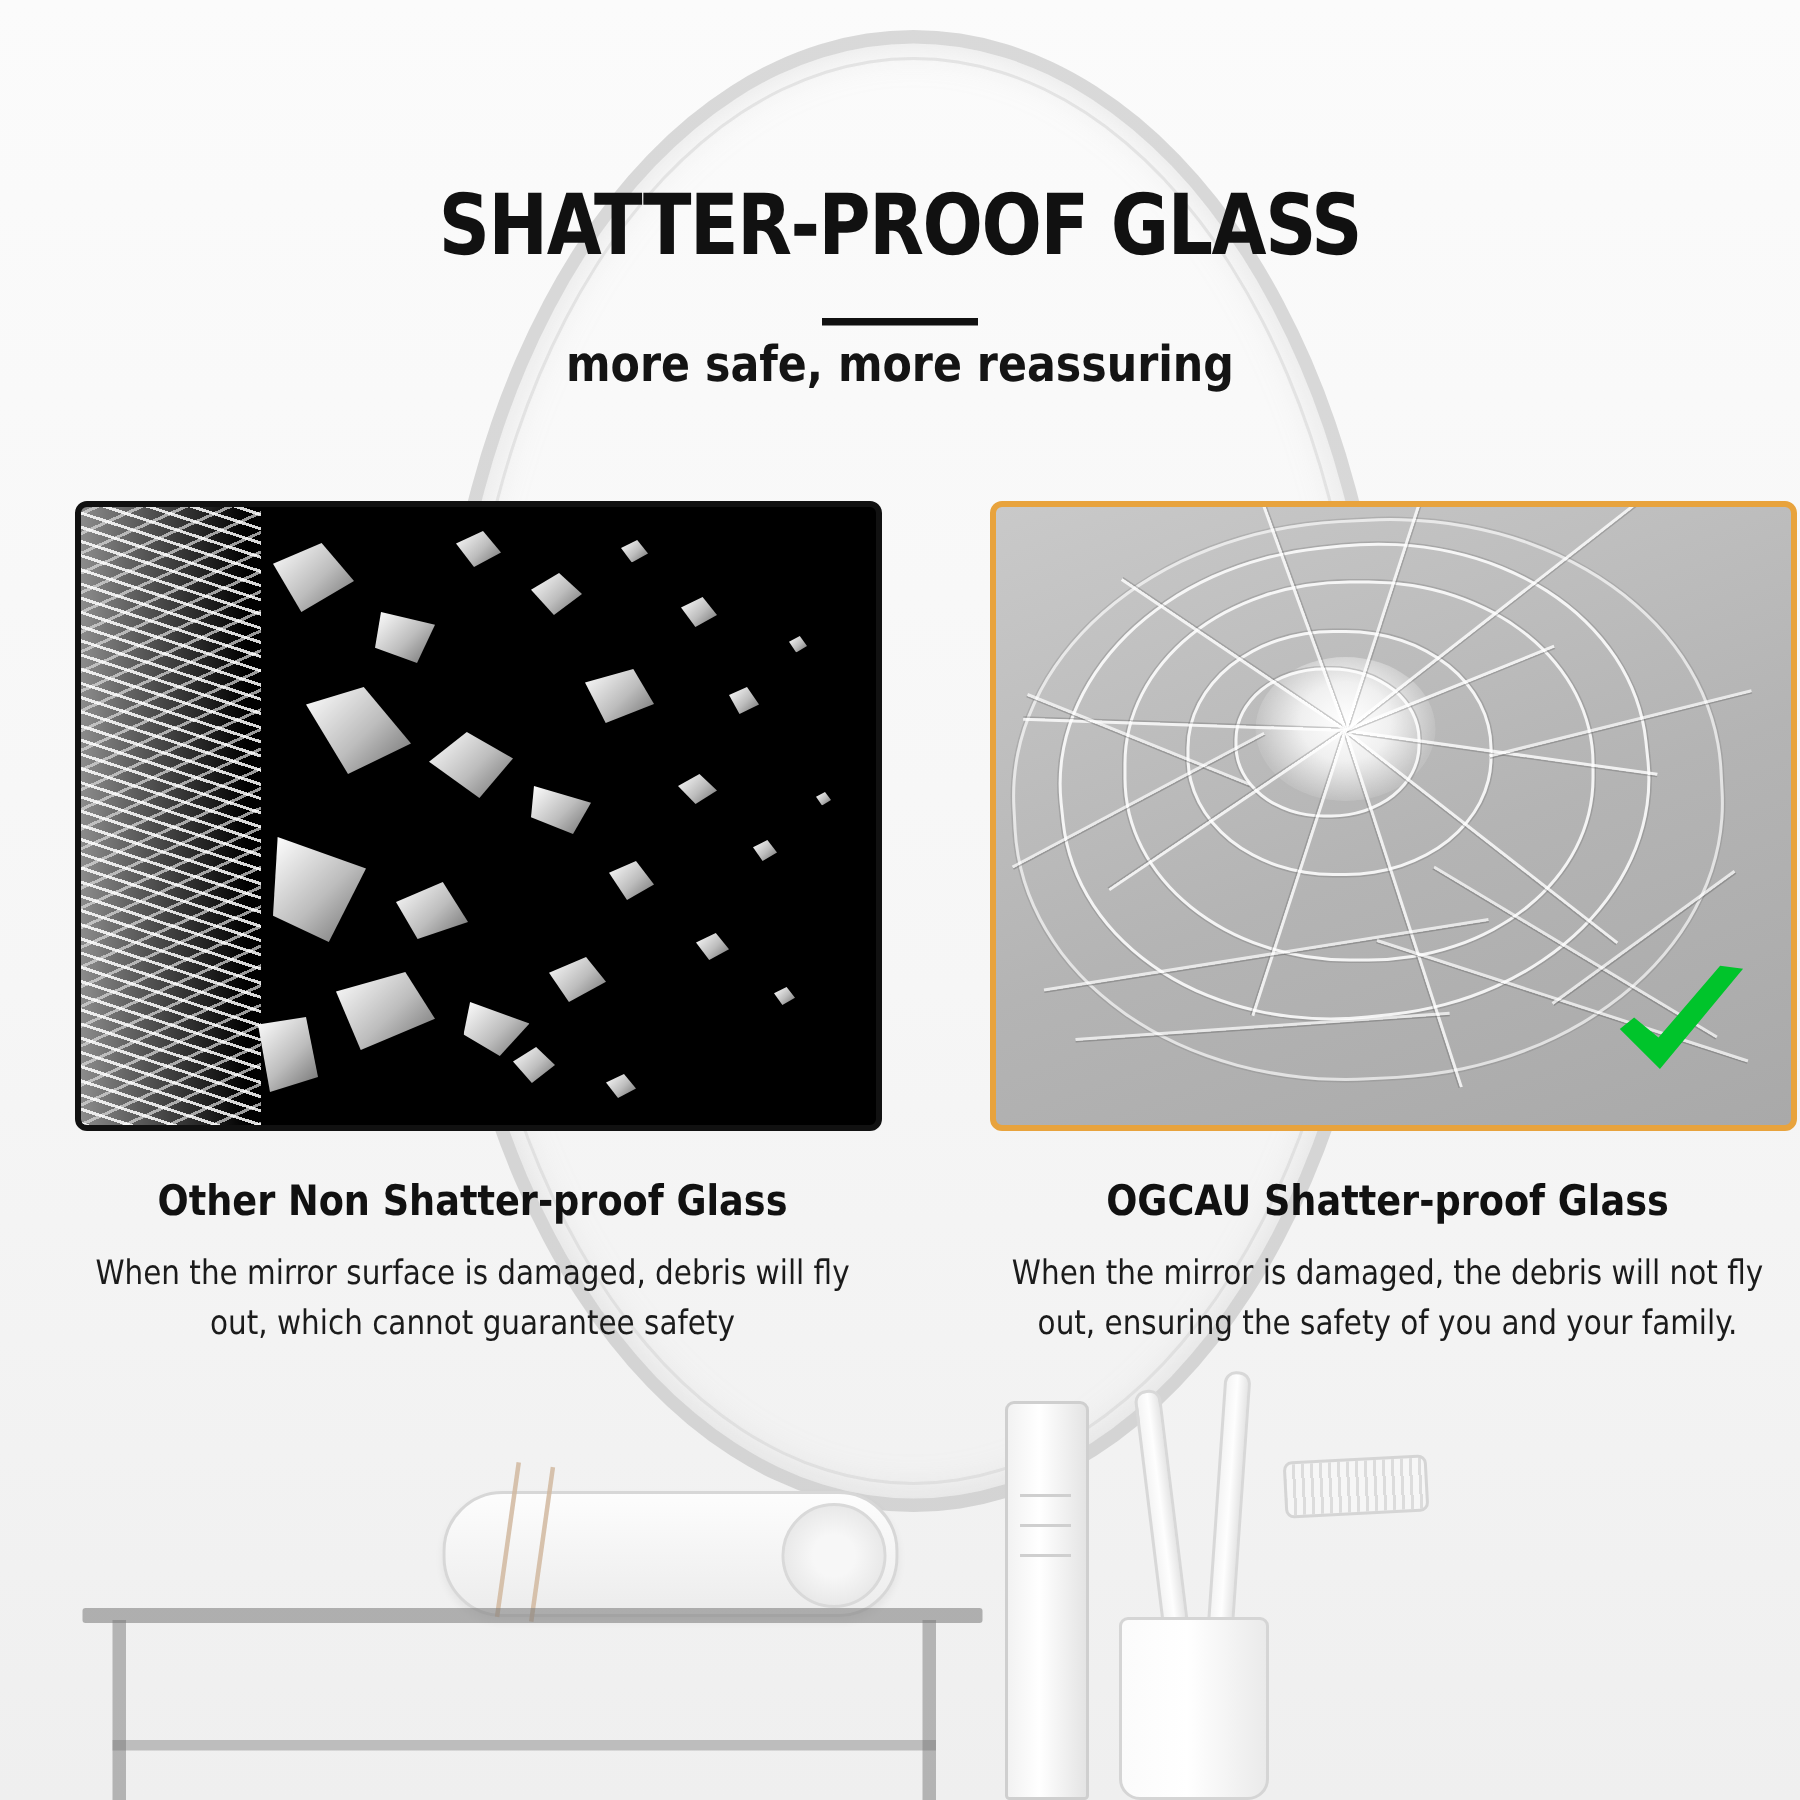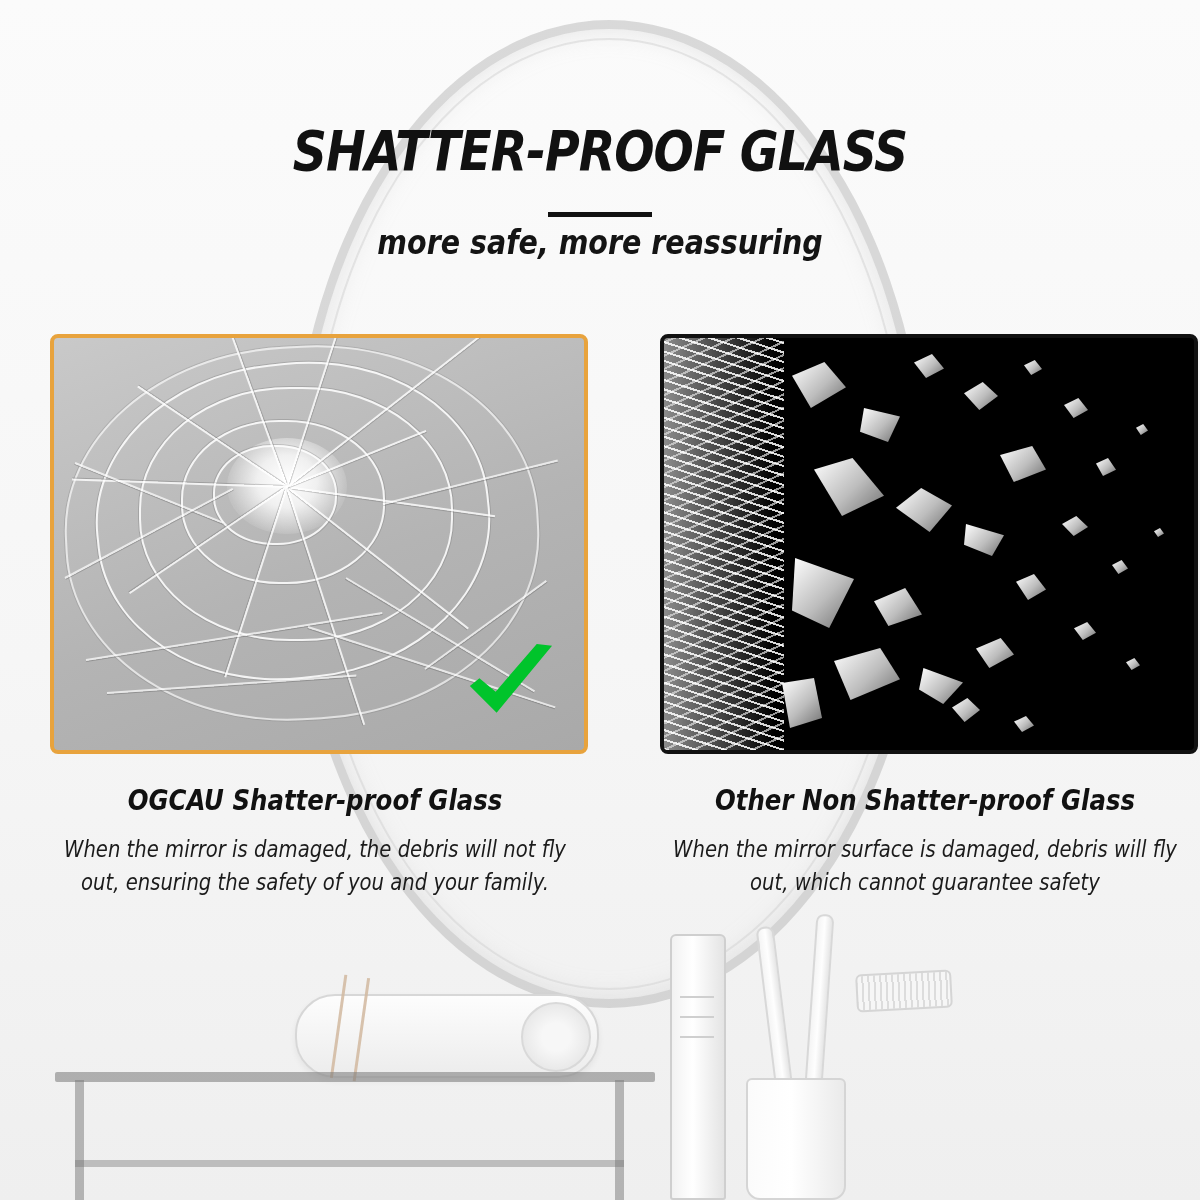--- a/index.html
+++ b/index.html
@@ -15,21 +15,20 @@
     position: relative;
   }
 
   
   .page {
     position: absolute;
     inset: 0;
     background:
       linear-gradient(180deg, #fbfbfb 0%, #f6f6f6 55%, #efefef 100%);
     overflow: hidden;
-    font-style: italic;
   }
 
   
   .bg-ring {
     position: absolute;
     left: 290px;
     top: 20px;
     width: 620px;
     height: 970px;
     border-radius: 50%;
@@ -323,61 +322,20 @@
     <div class="cup"></div>
   </div>
 
   <div class="content">
 
     <div class="title">SHATTER-PROOF GLASS</div>
     <div class="title-rule"></div>
     <div class="subtitle">more safe, more reassuring</div>
 
     <div class="cards">
-
-      <div class="card">
-        <div class="photo left">
-          <div class="crack-wrap">
-            <div class="crack-core"></div>
-
-            <div class="ring" style="left:16%;top:12%;width:310px;height:250px;"></div>
-            <div class="ring" style="left:8%;top:6%;width:390px;height:312px;transform:rotate(-6deg);"></div>
-            <div class="ring" style="left:24%;top:20%;width:200px;height:160px;"></div>
-            <div class="ring" style="left:30%;top:26%;width:120px;height:96px;"></div>
-            <div class="ring" style="left:2%;top:2%;width:470px;height:370px;transform:rotate(-3deg);opacity:.75;"></div>
-
-            <div class="ray" style="width:210px;transform:rotate(8deg);"></div>
-            <div class="ray" style="width:230px;transform:rotate(38deg);"></div>
-            <div class="ray" style="width:250px;transform:rotate(72deg);"></div>
-            <div class="ray" style="width:200px;transform:rotate(108deg);"></div>
-            <div class="ray" style="width:190px;transform:rotate(146deg);"></div>
-            <div class="ray" style="width:215px;transform:rotate(182deg);"></div>
-            <div class="ray" style="width:180px;transform:rotate(214deg);"></div>
-            <div class="ray" style="width:205px;transform:rotate(250deg);"></div>
-            <div class="ray" style="width:240px;transform:rotate(288deg);"></div>
-            <div class="ray" style="width:260px;transform:rotate(322deg);"></div>
-            <div class="ray" style="width:150px;transform:rotate(-22deg);"></div>
-
-            <div class="shard-line" style="left:6%;top:78%;width:300px;transform:rotate(-9deg);"></div>
-            <div class="shard-line" style="left:10%;top:86%;width:250px;transform:rotate(-4deg);"></div>
-            <div class="shard-line" style="left:48%;top:70%;width:260px;transform:rotate(18deg);"></div>
-            <div class="shard-line" style="left:55%;top:58%;width:220px;transform:rotate(31deg);"></div>
-            <div class="shard-line" style="left:62%;top:40%;width:180px;transform:rotate(-14deg);"></div>
-            <div class="shard-line" style="left:4%;top:30%;width:160px;transform:rotate(22deg);"></div>
-            <div class="shard-line" style="left:2%;top:58%;width:190px;transform:rotate(-28deg);"></div>
-            <div class="shard-line" style="left:70%;top:80%;width:150px;transform:rotate(-36deg);"></div>
-          </div>
-
-          <svg class="check" viewBox="0 0 100 90">
-            <path d="M8 46 L36 74 L94 4 L78 2 L35 52 L18 38 Z" fill="#00c42b"></path>
-          </svg>
-        </div>
-        <div class="card-title">OGCAU Shatter-proof Glass</div>
-        <div class="card-desc">When the mirror is damaged, the debris will not fly out, ensuring the safety of you and your family.</div>
-      </div>
 
       <div class="card">
         <div class="photo right">
           <div class="shards">
             <div class="mass"></div>
 
             <div class="sh" style="left:128px;top:24px;width:54px;height:46px;clip-path:polygon(0 30%,60% 0,100% 55%,35% 100%);"></div>
             <div class="sh" style="left:196px;top:70px;width:40px;height:34px;clip-path:polygon(10% 0,100% 25%,70% 100%,0 70%);"></div>
             <div class="sh" style="left:150px;top:120px;width:70px;height:58px;clip-path:polygon(0 20%,55% 0,100% 65%,40% 100%);"></div>
             <div class="sh" style="left:232px;top:150px;width:56px;height:44px;clip-path:polygon(0 45%,45% 0,100% 40%,60% 100%);"></div>
@@ -404,15 +362,56 @@
             <div class="sh" style="left:490px;top:190px;width:10px;height:9px;clip-path:polygon(0 35%,60% 0,100% 60%,40% 100%);"></div>
             <div class="sh" style="left:360px;top:22px;width:18px;height:15px;clip-path:polygon(0 35%,60% 0,100% 60%,40% 100%);"></div>
             <div class="sh" style="left:250px;top:16px;width:30px;height:24px;clip-path:polygon(0 35%,60% 0,100% 60%,40% 100%);"></div>
             <div class="sh" style="left:350px;top:378px;width:20px;height:16px;clip-path:polygon(0 35%,60% 0,100% 60%,40% 100%);"></div>
           </div>
         </div>
         <div class="card-title">Other Non Shatter-proof Glass</div>
         <div class="card-desc">When the mirror surface is damaged, debris will fly out, which cannot guarantee safety</div>
       </div>
 
+      <div class="card">
+        <div class="photo left">
+          <div class="crack-wrap">
+            <div class="crack-core"></div>
+
+            <div class="ring" style="left:16%;top:12%;width:310px;height:250px;"></div>
+            <div class="ring" style="left:8%;top:6%;width:390px;height:312px;transform:rotate(-6deg);"></div>
+            <div class="ring" style="left:24%;top:20%;width:200px;height:160px;"></div>
+            <div class="ring" style="left:30%;top:26%;width:120px;height:96px;"></div>
+            <div class="ring" style="left:2%;top:2%;width:470px;height:370px;transform:rotate(-3deg);opacity:.75;"></div>
+
+            <div class="ray" style="width:210px;transform:rotate(8deg);"></div>
+            <div class="ray" style="width:230px;transform:rotate(38deg);"></div>
+            <div class="ray" style="width:250px;transform:rotate(72deg);"></div>
+            <div class="ray" style="width:200px;transform:rotate(108deg);"></div>
+            <div class="ray" style="width:190px;transform:rotate(146deg);"></div>
+            <div class="ray" style="width:215px;transform:rotate(182deg);"></div>
+            <div class="ray" style="width:180px;transform:rotate(214deg);"></div>
+            <div class="ray" style="width:205px;transform:rotate(250deg);"></div>
+            <div class="ray" style="width:240px;transform:rotate(288deg);"></div>
+            <div class="ray" style="width:260px;transform:rotate(322deg);"></div>
+            <div class="ray" style="width:150px;transform:rotate(-22deg);"></div>
+
+            <div class="shard-line" style="left:6%;top:78%;width:300px;transform:rotate(-9deg);"></div>
+            <div class="shard-line" style="left:10%;top:86%;width:250px;transform:rotate(-4deg);"></div>
+            <div class="shard-line" style="left:48%;top:70%;width:260px;transform:rotate(18deg);"></div>
+            <div class="shard-line" style="left:55%;top:58%;width:220px;transform:rotate(31deg);"></div>
+            <div class="shard-line" style="left:62%;top:40%;width:180px;transform:rotate(-14deg);"></div>
+            <div class="shard-line" style="left:4%;top:30%;width:160px;transform:rotate(22deg);"></div>
+            <div class="shard-line" style="left:2%;top:58%;width:190px;transform:rotate(-28deg);"></div>
+            <div class="shard-line" style="left:70%;top:80%;width:150px;transform:rotate(-36deg);"></div>
+          </div>
+
+          <svg class="check" viewBox="0 0 100 90">
+            <path d="M8 46 L36 74 L94 4 L78 2 L35 52 L18 38 Z" fill="#00c42b"></path>
+          </svg>
+        </div>
+        <div class="card-title">OGCAU Shatter-proof Glass</div>
+        <div class="card-desc">When the mirror is damaged, the debris will not fly out, ensuring the safety of you and your family.</div>
+      </div>
+
     </div>
   </div>
 </div>
 
 </body></html>

